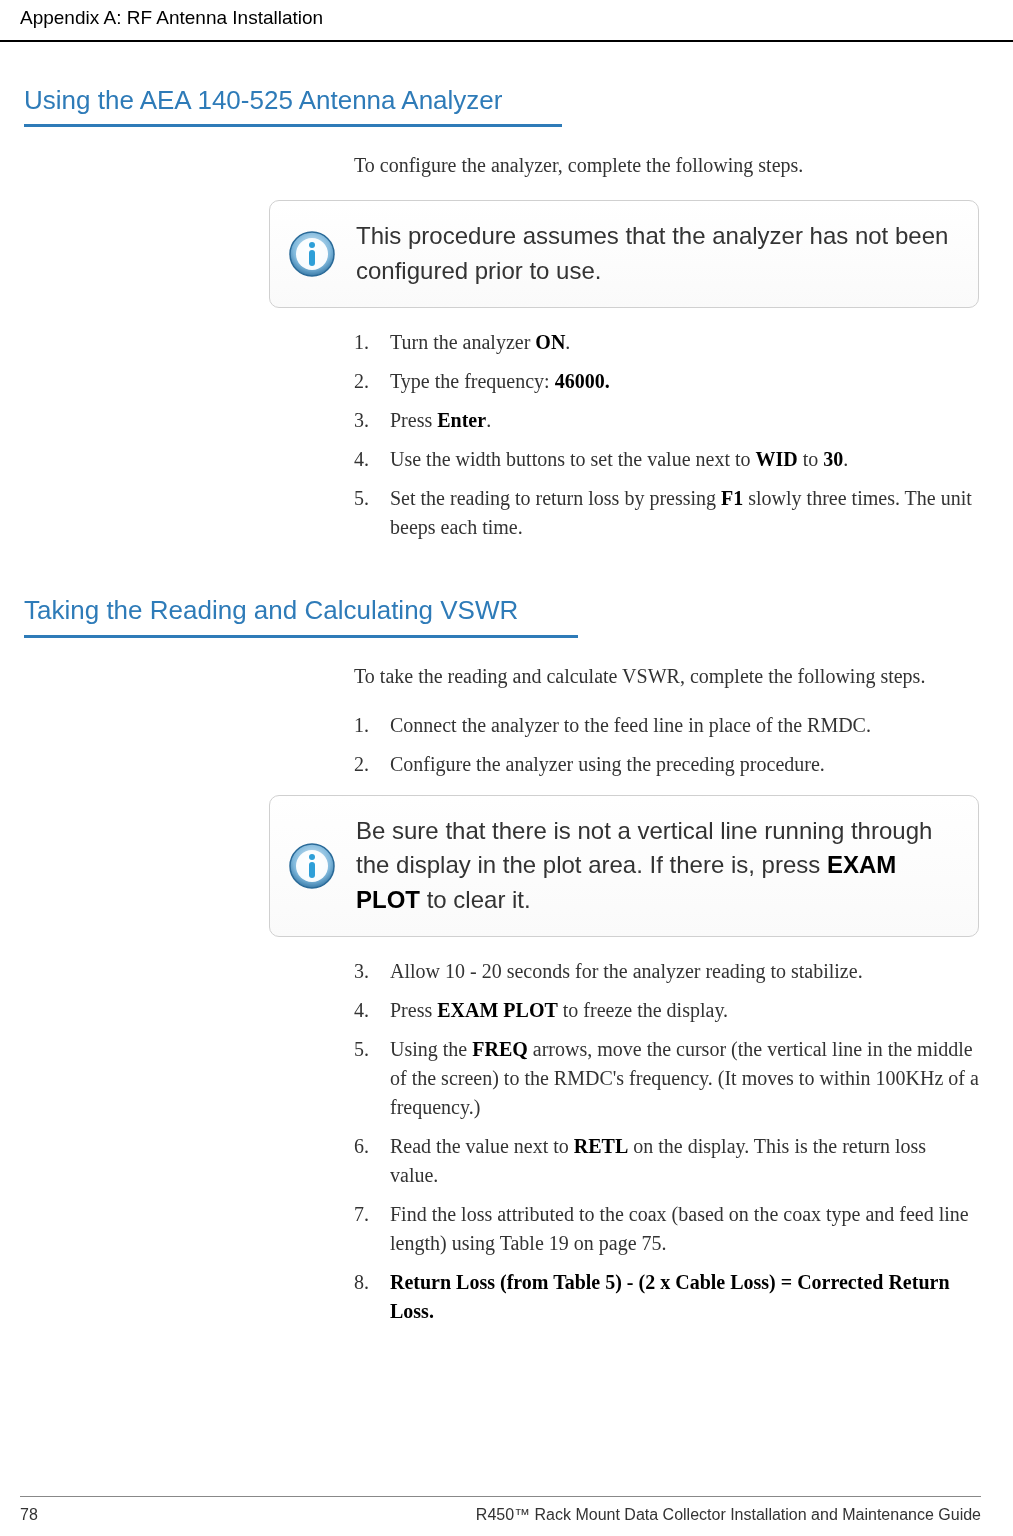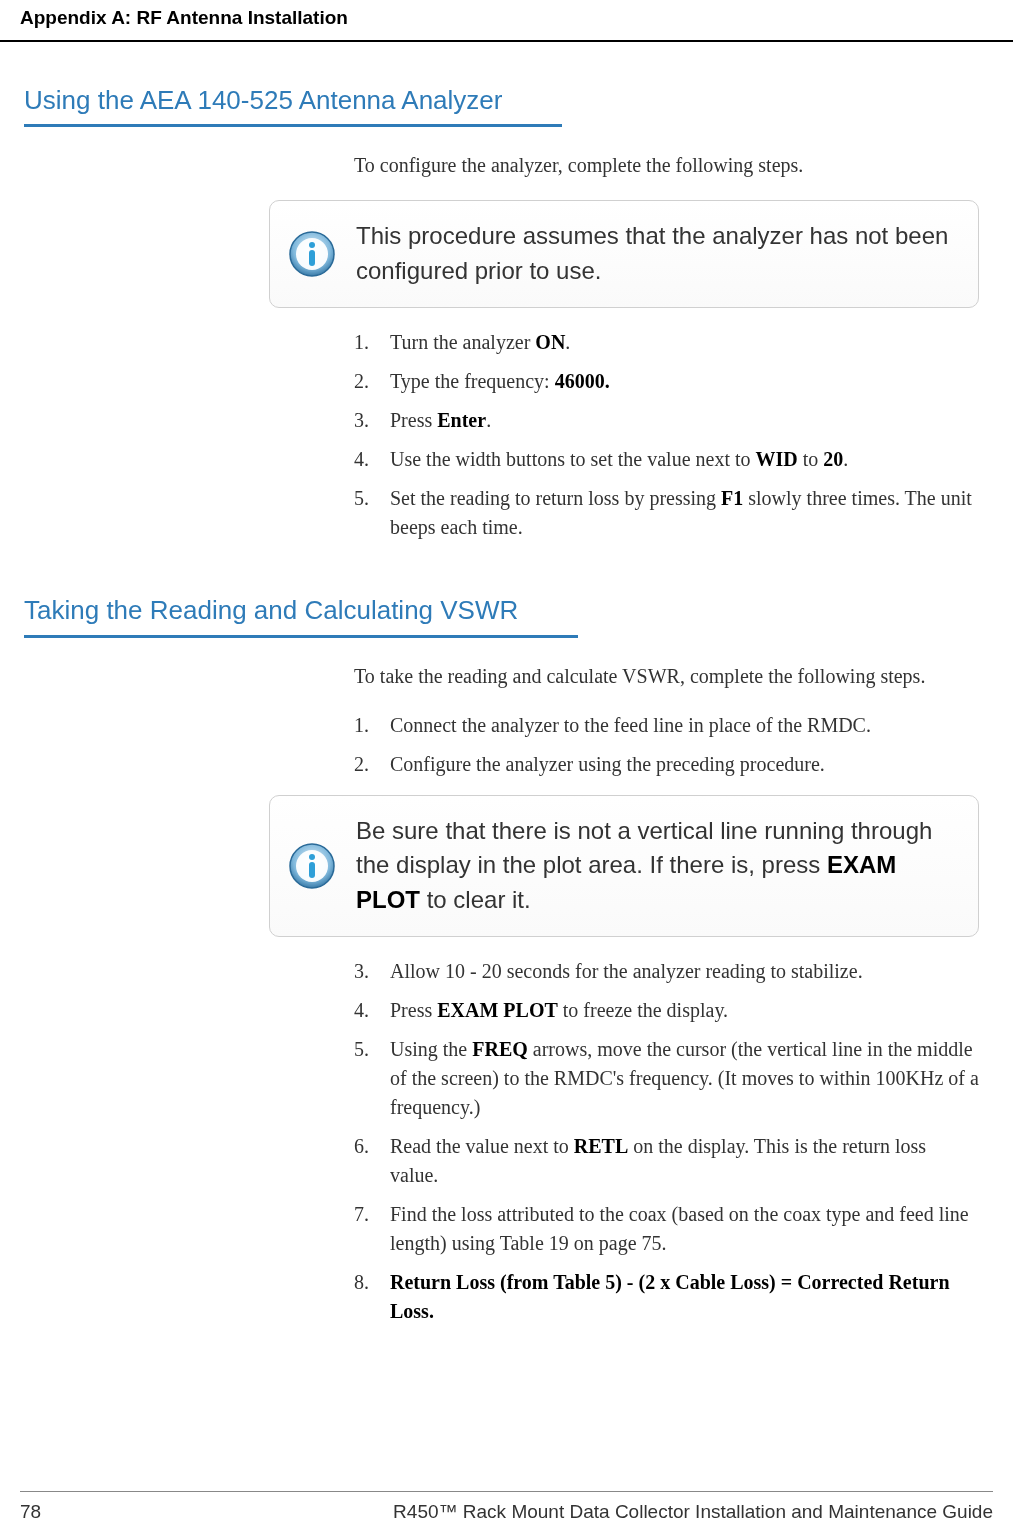--- a/index.html
+++ b/index.html
@@ -15,21 +15,21 @@
       height: 1536px;
       position: relative;
       background: #fff;
       font-size: 20px;
       line-height: 1.45;
     }
     .page-header {
       padding: 4px 20px 8px 20px;
       border-bottom: 2px solid #000;
       font-size: 19px;
-      font-weight: 700;
+      font-weight: 400;
       color: #000;
     }
     .content {
       padding: 0 24px;
     }
     .section-heading {
       color: #2e7bb8;
       font-size: 26px;
       font-weight: 300;
       display: inline-block;
@@ -87,26 +87,26 @@
       font-weight: 700;
       color: #000;
     }
     .sub {
       margin-top: 8px;
     }
     .footer {
       position: absolute;
       bottom: 10px;
       left: 20px;
-      right: 20px;
+      right: 32px;
       border-top: 1px solid #888;
       padding-top: 6px;
       display: flex;
       justify-content: space-between;
-      font-size: 19px;
+      font-size: 16px;
       color: #333;
     }
   </style>
 </head>
 <body>
 
 <div class="page-header">Appendix A: RF Antenna Installation</div>
 
 <div class="content">
 
@@ -129,21 +129,21 @@
       <rect x="21" y="20" width="6" height="16" rx="3" fill="#2e9fd8"></rect>
     </svg>
     <div class="note-text">This procedure assumes that the analyzer has not been configured prior to use.</div>
   </div>
 
   <div class="body-text">
     <ol>
       <li><span>Turn the analyzer </span><span class="bold">ON</span><span>.</span></li>
       <li><span>Type the frequency: </span><span class="bold">46000.</span></li>
       <li><span>Press </span><span class="bold">Enter</span><span>.</span></li>
-      <li><span>Use the width buttons to set the value next to </span><span class="bold">WID</span><span> to </span><span class="bold">20</span><span>.</span></li>
+      <li><span>Use the width buttons to set the value next to </span><span class="bold">WID</span><span> to </span><span class="bold">30</span><span>.</span></li>
       <li><span>Set the reading to return loss by pressing </span><span class="bold">F1</span><span> slowly three times. The unit beeps each time.</span></li>
     </ol>
   </div>
 
   <div class="section-heading">Taking the Reading and Calculating VSWR</div>
 
   <div class="body-text intro">To take the reading and calculate VSWR, complete the following steps.</div>
 
   <div class="body-text">
     <ol>

